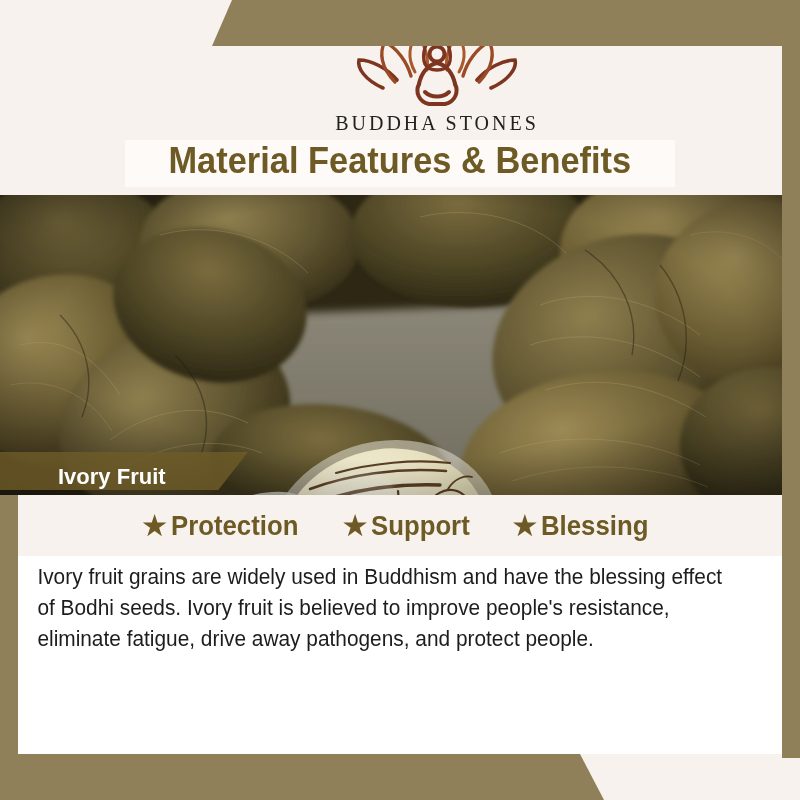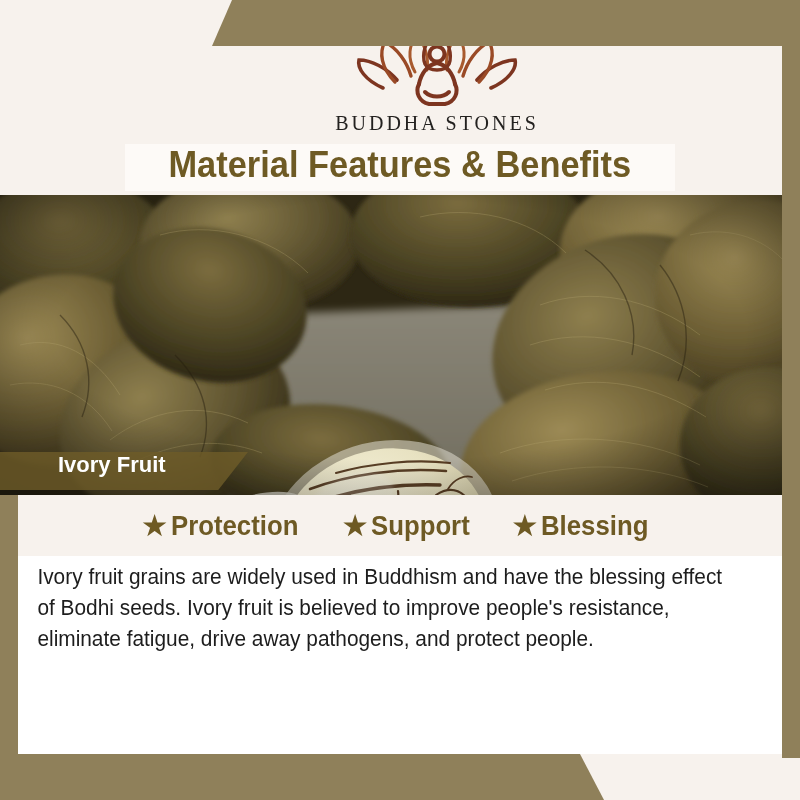--- a/index.html
+++ b/index.html
@@ -79,21 +79,21 @@
   }
 
   
   .title-band {
     position: absolute;
     left: 18px; top: 140px;
     width: 764px; height: 55px;
     background: #f7f2ed;
     z-index: 4;
     display: flex;
-    align-items: center;
+    align-items: flex-start;
     justify-content: center;
   }
   .title-plate {
     background: #fdfaf7;
     padding: 2px 26px 6px 26px;
   }
   .title-text {
     font-family: "Liberation Sans Narrow", "Liberation Sans", sans-serif;
     font-weight: 700;
     font-size: 37px;
@@ -119,21 +119,21 @@
   
   .material-label {
     position: absolute;
     left: 0; top: 452px;
     height: 38px;
     width: 248px;
     z-index: 5;
     background: rgba(110, 92, 40, 0.82);
     clip-path: polygon(0% 0%, 100% 0%, 88% 100%, 0% 100%);
     display: flex;
-    align-items: flex-start;
+    align-items: flex-end;
   }
   .material-label-text {
     margin-left: 58px;
     font-family: "Liberation Sans", sans-serif;
     font-weight: 700;
     font-size: 22px;
     color: #ffffff;
     white-space: nowrap;
   }
 

